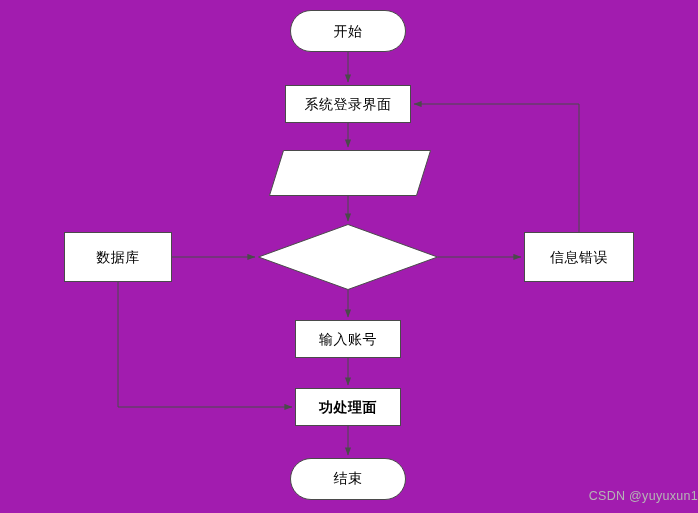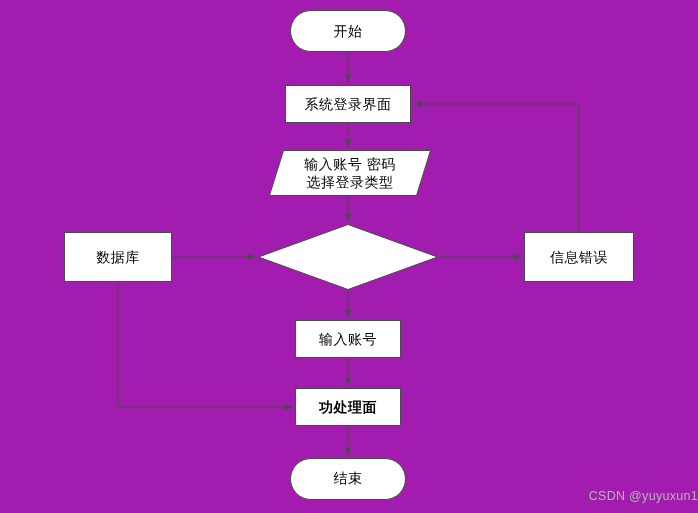--- a/index.html
+++ b/index.html
@@ -98,22 +98,20 @@
       <path d="M118,282 L118,407 L292,407" marker-end="url(#arrow)"></path>
 
       <path d="M348,426 L348,455" marker-end="url(#arrow)"></path>
     </g>
   </svg>
 
   <div class="node-label" style="left:290px; top:10px; width:116px; height:42px;">开始</div>
 
   <div class="node-label" style="left:285px; top:85px; width:126px; height:38px;">系统登录界面</div>
 
-  <div class="node-label" style="left:270px; top:150px; width:160px; height:46px;">输入账号 密码
-选择登录类型</div>
 
 
   <div class="node-label" style="left:64px; top:232px; width:108px; height:50px;border-radius:24px;">数据库</div>
 
   <div class="node-label" style="left:524px; top:232px; width:110px; height:50px;">信息错误</div>
 
   <div class="node-label" style="left:295px; top:320px; width:106px; height:38px;">输入账号</div>
 
   <div class="node-label" style="left:295px; top:388px; width:106px; height:38px;font-weight:bold;">功处理面</div>
 

